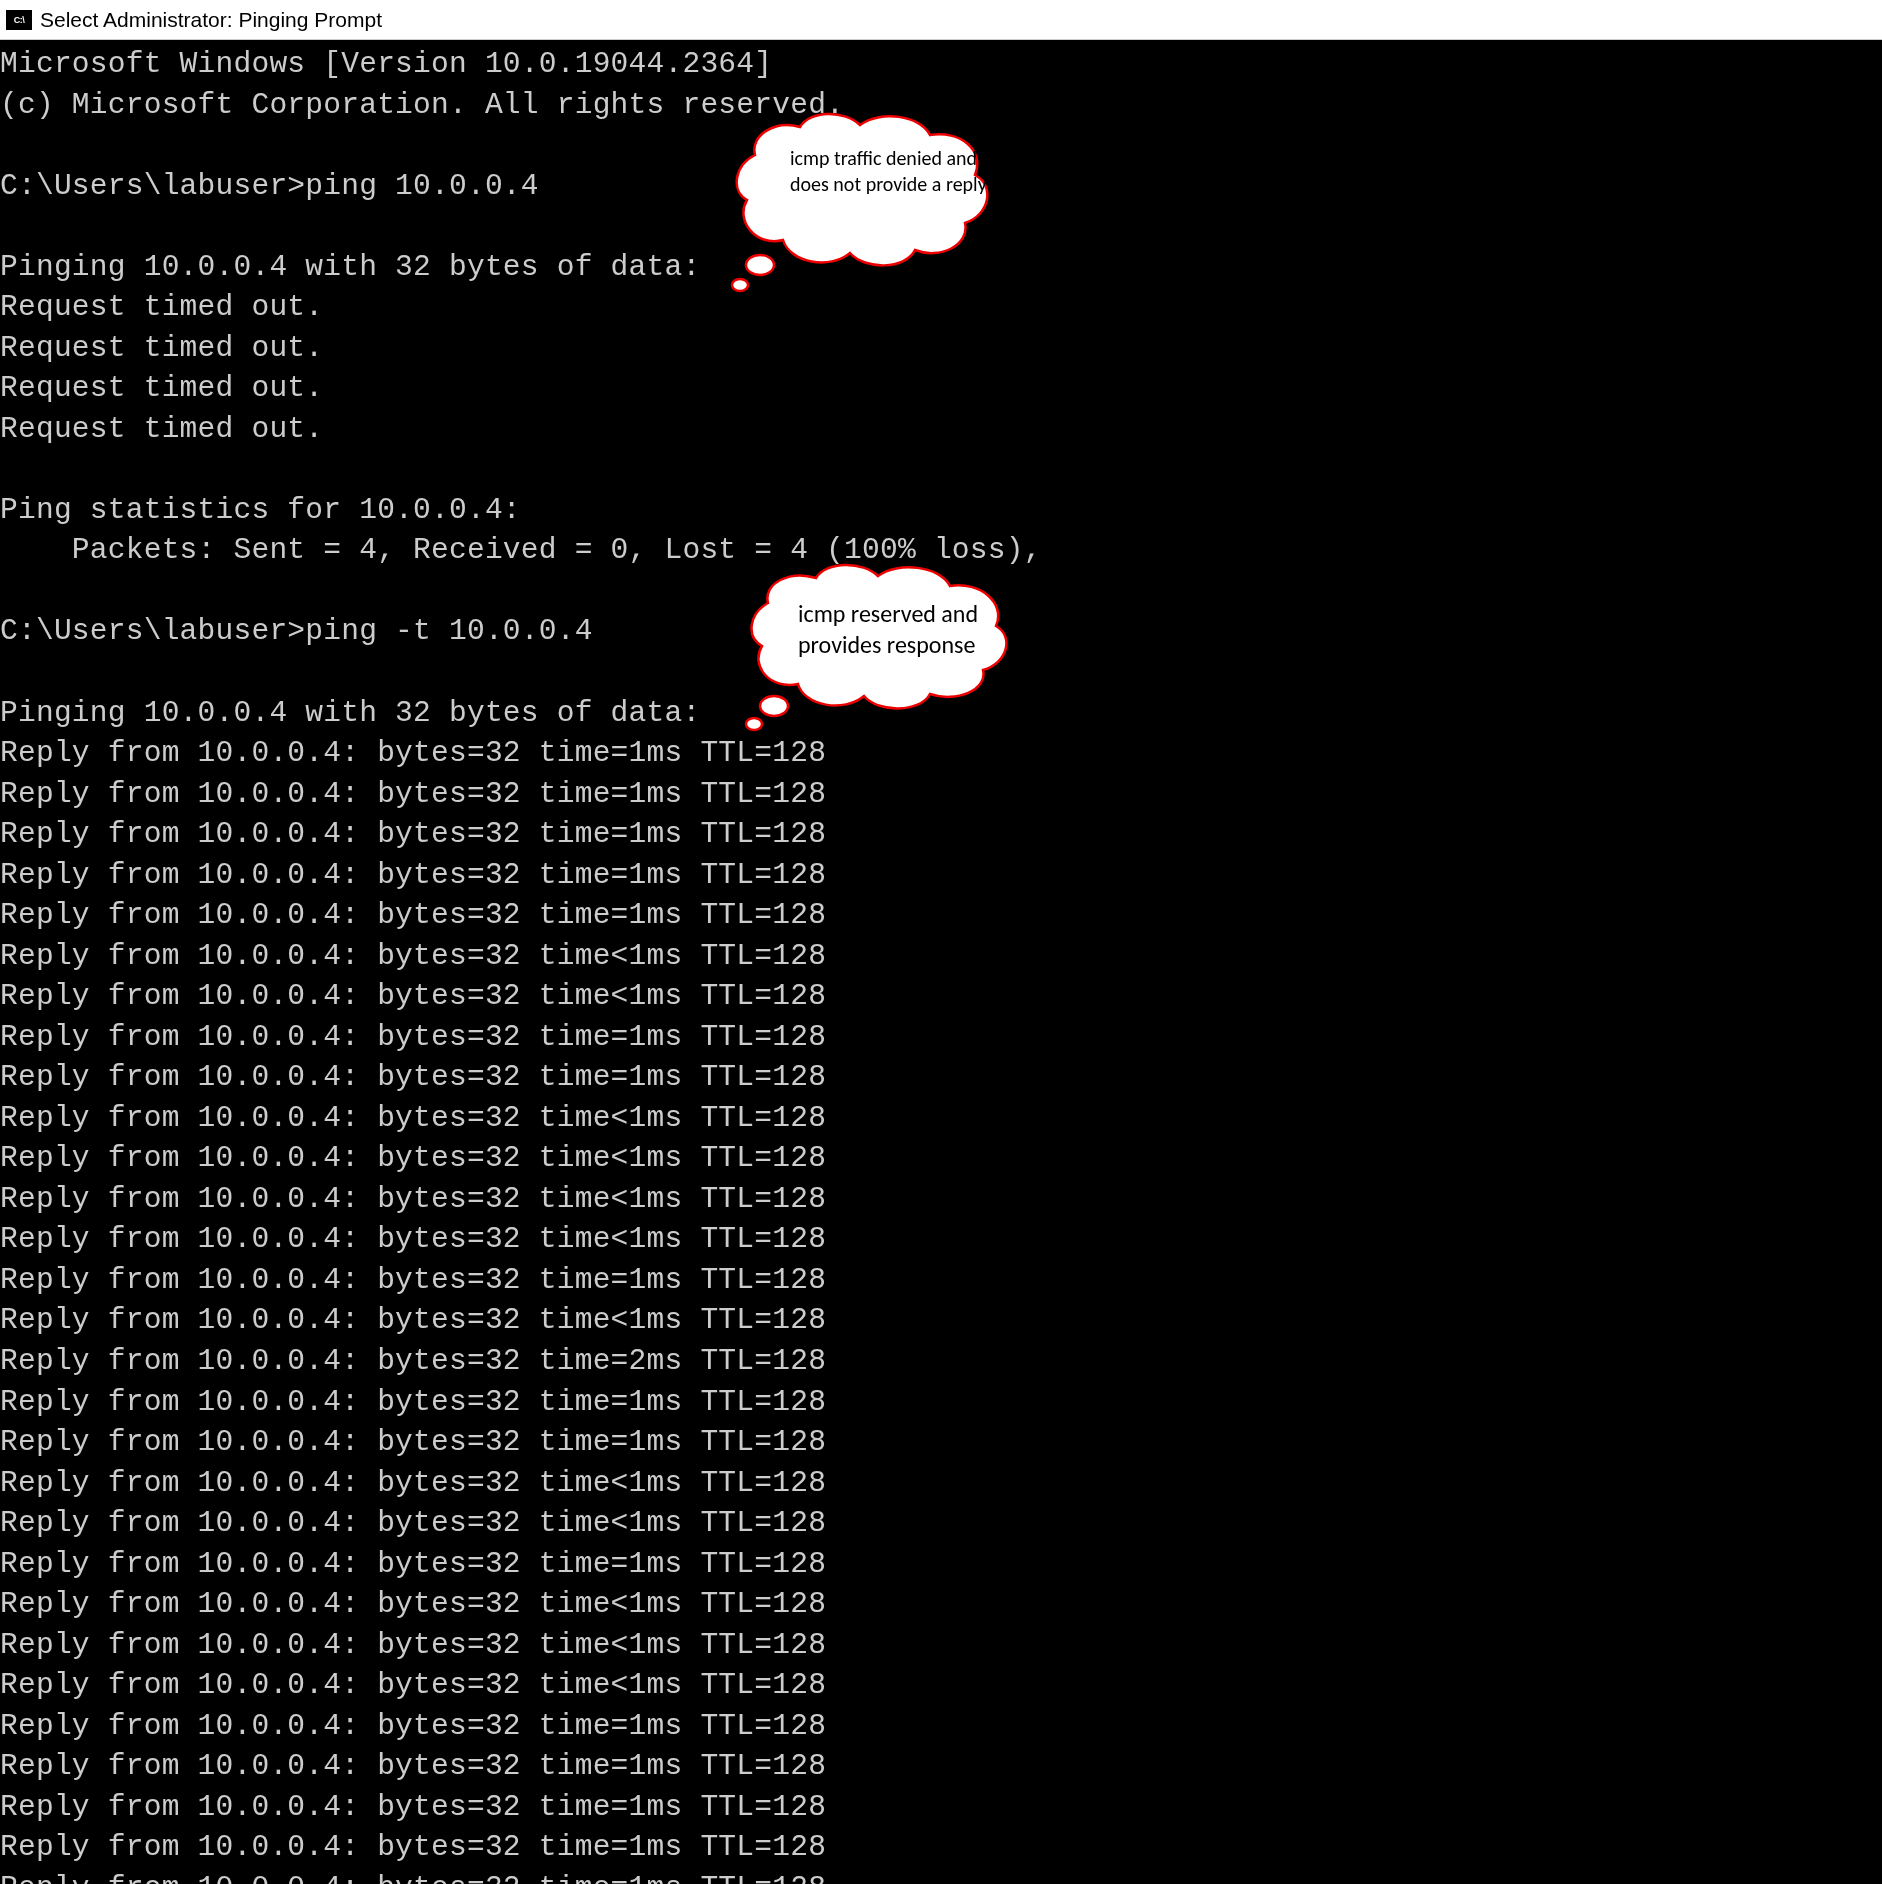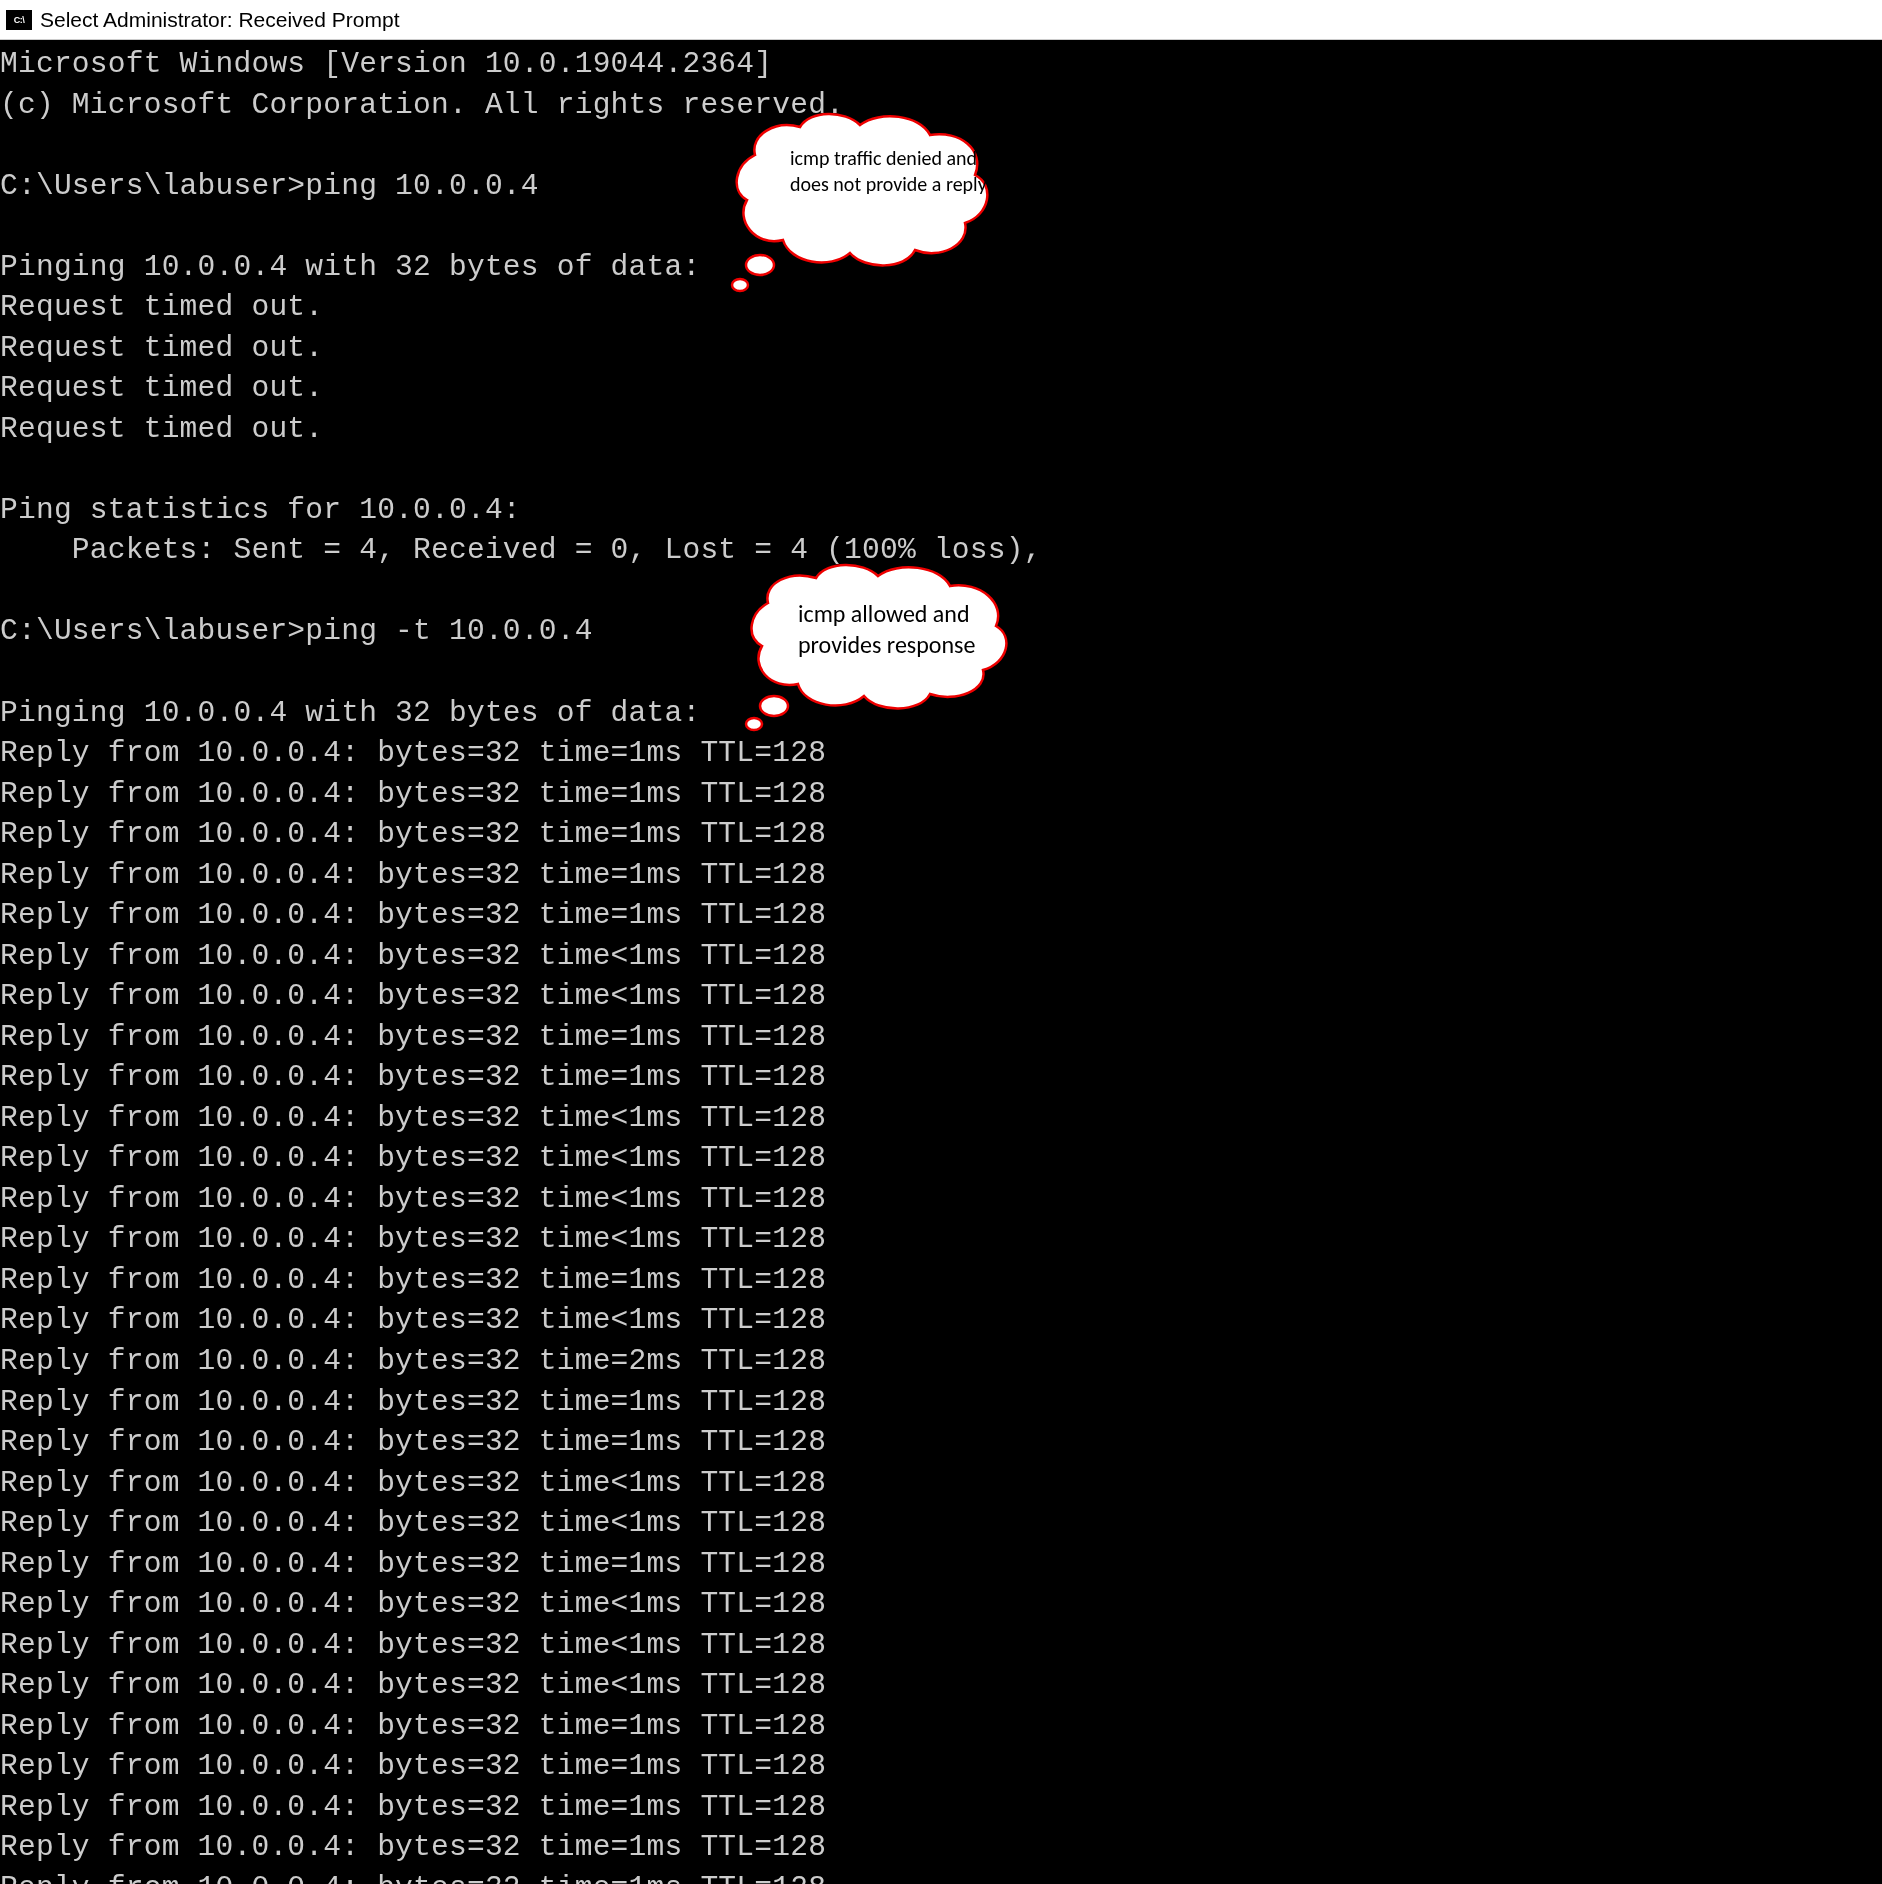--- a/index.html
+++ b/index.html
@@ -64,21 +64,21 @@
     .callout-svg {
       position: absolute;
       pointer-events: none;
     }
   </style>
 </head>
 <body>
 
 <div class="title-bar">
   <div class="title-icon">C:\</div>
-  <div class="title-text">Select Administrator: Received Prompt</div>
+  <div class="title-text">Select Administrator: Pinging Prompt</div>
 </div>
 
 <div class="terminal" id="terminal"><span class="terminal-line">Microsoft Windows [Version 10.0.19044.2364]</span><span class="terminal-line">(c) Microsoft Corporation. All rights reserved.</span><span class="terminal-line"> </span><span class="terminal-line">C:\Users\labuser&gt;ping 10.0.0.4</span><span class="terminal-line"> </span><span class="terminal-line">Pinging 10.0.0.4 with 32 bytes of data:</span><span class="terminal-line">Request timed out.</span><span class="terminal-line">Request timed out.</span><span class="terminal-line">Request timed out.</span><span class="terminal-line">Request timed out.</span><span class="terminal-line"> </span><span class="terminal-line">Ping statistics for 10.0.0.4:</span><span class="terminal-line">    Packets: Sent = 4, Received = 0, Lost = 4 (100% loss),</span><span class="terminal-line"> </span><span class="terminal-line">C:\Users\labuser&gt;ping -t 10.0.0.4</span><span class="terminal-line"> </span><span class="terminal-line">Pinging 10.0.0.4 with 32 bytes of data:</span><span class="terminal-line">Reply from 10.0.0.4: bytes=32 time=1ms TTL=128</span><span class="terminal-line">Reply from 10.0.0.4: bytes=32 time=1ms TTL=128</span><span class="terminal-line">Reply from 10.0.0.4: bytes=32 time=1ms TTL=128</span><span class="terminal-line">Reply from 10.0.0.4: bytes=32 time=1ms TTL=128</span><span class="terminal-line">Reply from 10.0.0.4: bytes=32 time=1ms TTL=128</span><span class="terminal-line">Reply from 10.0.0.4: bytes=32 time&lt;1ms TTL=128</span><span class="terminal-line">Reply from 10.0.0.4: bytes=32 time&lt;1ms TTL=128</span><span class="terminal-line">Reply from 10.0.0.4: bytes=32 time=1ms TTL=128</span><span class="terminal-line">Reply from 10.0.0.4: bytes=32 time=1ms TTL=128</span><span class="terminal-line">Reply from 10.0.0.4: bytes=32 time&lt;1ms TTL=128</span><span class="terminal-line">Reply from 10.0.0.4: bytes=32 time&lt;1ms TTL=128</span><span class="terminal-line">Reply from 10.0.0.4: bytes=32 time&lt;1ms TTL=128</span><span class="terminal-line">Reply from 10.0.0.4: bytes=32 time&lt;1ms TTL=128</span><span class="terminal-line">Reply from 10.0.0.4: bytes=32 time=1ms TTL=128</span><span class="terminal-line">Reply from 10.0.0.4: bytes=32 time&lt;1ms TTL=128</span><span class="terminal-line">Reply from 10.0.0.4: bytes=32 time=2ms TTL=128</span><span class="terminal-line">Reply from 10.0.0.4: bytes=32 time=1ms TTL=128</span><span class="terminal-line">Reply from 10.0.0.4: bytes=32 time=1ms TTL=128</span><span class="terminal-line">Reply from 10.0.0.4: bytes=32 time&lt;1ms TTL=128</span><span class="terminal-line">Reply from 10.0.0.4: bytes=32 time&lt;1ms TTL=128</span><span class="terminal-line">Reply from 10.0.0.4: bytes=32 time=1ms TTL=128</span><span class="terminal-line">Reply from 10.0.0.4: bytes=32 time&lt;1ms TTL=128</span><span class="terminal-line">Reply from 10.0.0.4: bytes=32 time&lt;1ms TTL=128</span><span class="terminal-line">Reply from 10.0.0.4: bytes=32 time&lt;1ms TTL=128</span><span class="terminal-line">Reply from 10.0.0.4: bytes=32 time=1ms TTL=128</span><span class="terminal-line">Reply from 10.0.0.4: bytes=32 time=1ms TTL=128</span><span class="terminal-line">Reply from 10.0.0.4: bytes=32 time=1ms TTL=128</span><span class="terminal-line">Reply from 10.0.0.4: bytes=32 time=1ms TTL=128</span><span class="terminal-line">Reply from 10.0.0.4: bytes=32 time=1ms TTL=128</span></div>
 
 <div class="callout callout-1">
   <svg class="callout-svg" width="320" height="200" style="left:-40px; top:-10px;" viewBox="0 0 320 200">
     <path d="M 50 50 
              C 45 30, 70 15, 95 22
              C 105 5, 140 5, 155 20
              C 175 5, 215 10, 225 30
@@ -104,14 +104,14 @@
              C 262 23, 288 45, 278 68
              C 296 78, 290 105, 265 112
              C 270 132, 238 145, 212 136
              C 202 155, 160 155, 146 138
              C 126 155, 86 148, 80 126
              C 52 132, 32 108, 44 88
              C 27 78, 32 55, 50 45 Z" fill="#fff" stroke="#e00" stroke-width="2.5"></path>
     <ellipse cx="56" cy="148" rx="14" ry="10" fill="#fff" stroke="#e00" stroke-width="2.5"></ellipse>
     <ellipse cx="36" cy="166" rx="8" ry="6" fill="#fff" stroke="#e00" stroke-width="2.5"></ellipse>
   </svg>
-  <div style="position:absolute; left:50px; top:30px; width:210px; font-family:'Segoe UI',Calibri,sans-serif; font-size:24px; color:#000; line-height:1.3;">icmp allowed and provides response</div>
+  <div style="position:absolute; left:50px; top:30px; width:210px; font-family:'Segoe UI',Calibri,sans-serif; font-size:24px; color:#000; line-height:1.3;">icmp reserved and provides response</div>
 </div>
 
 </body></html>

